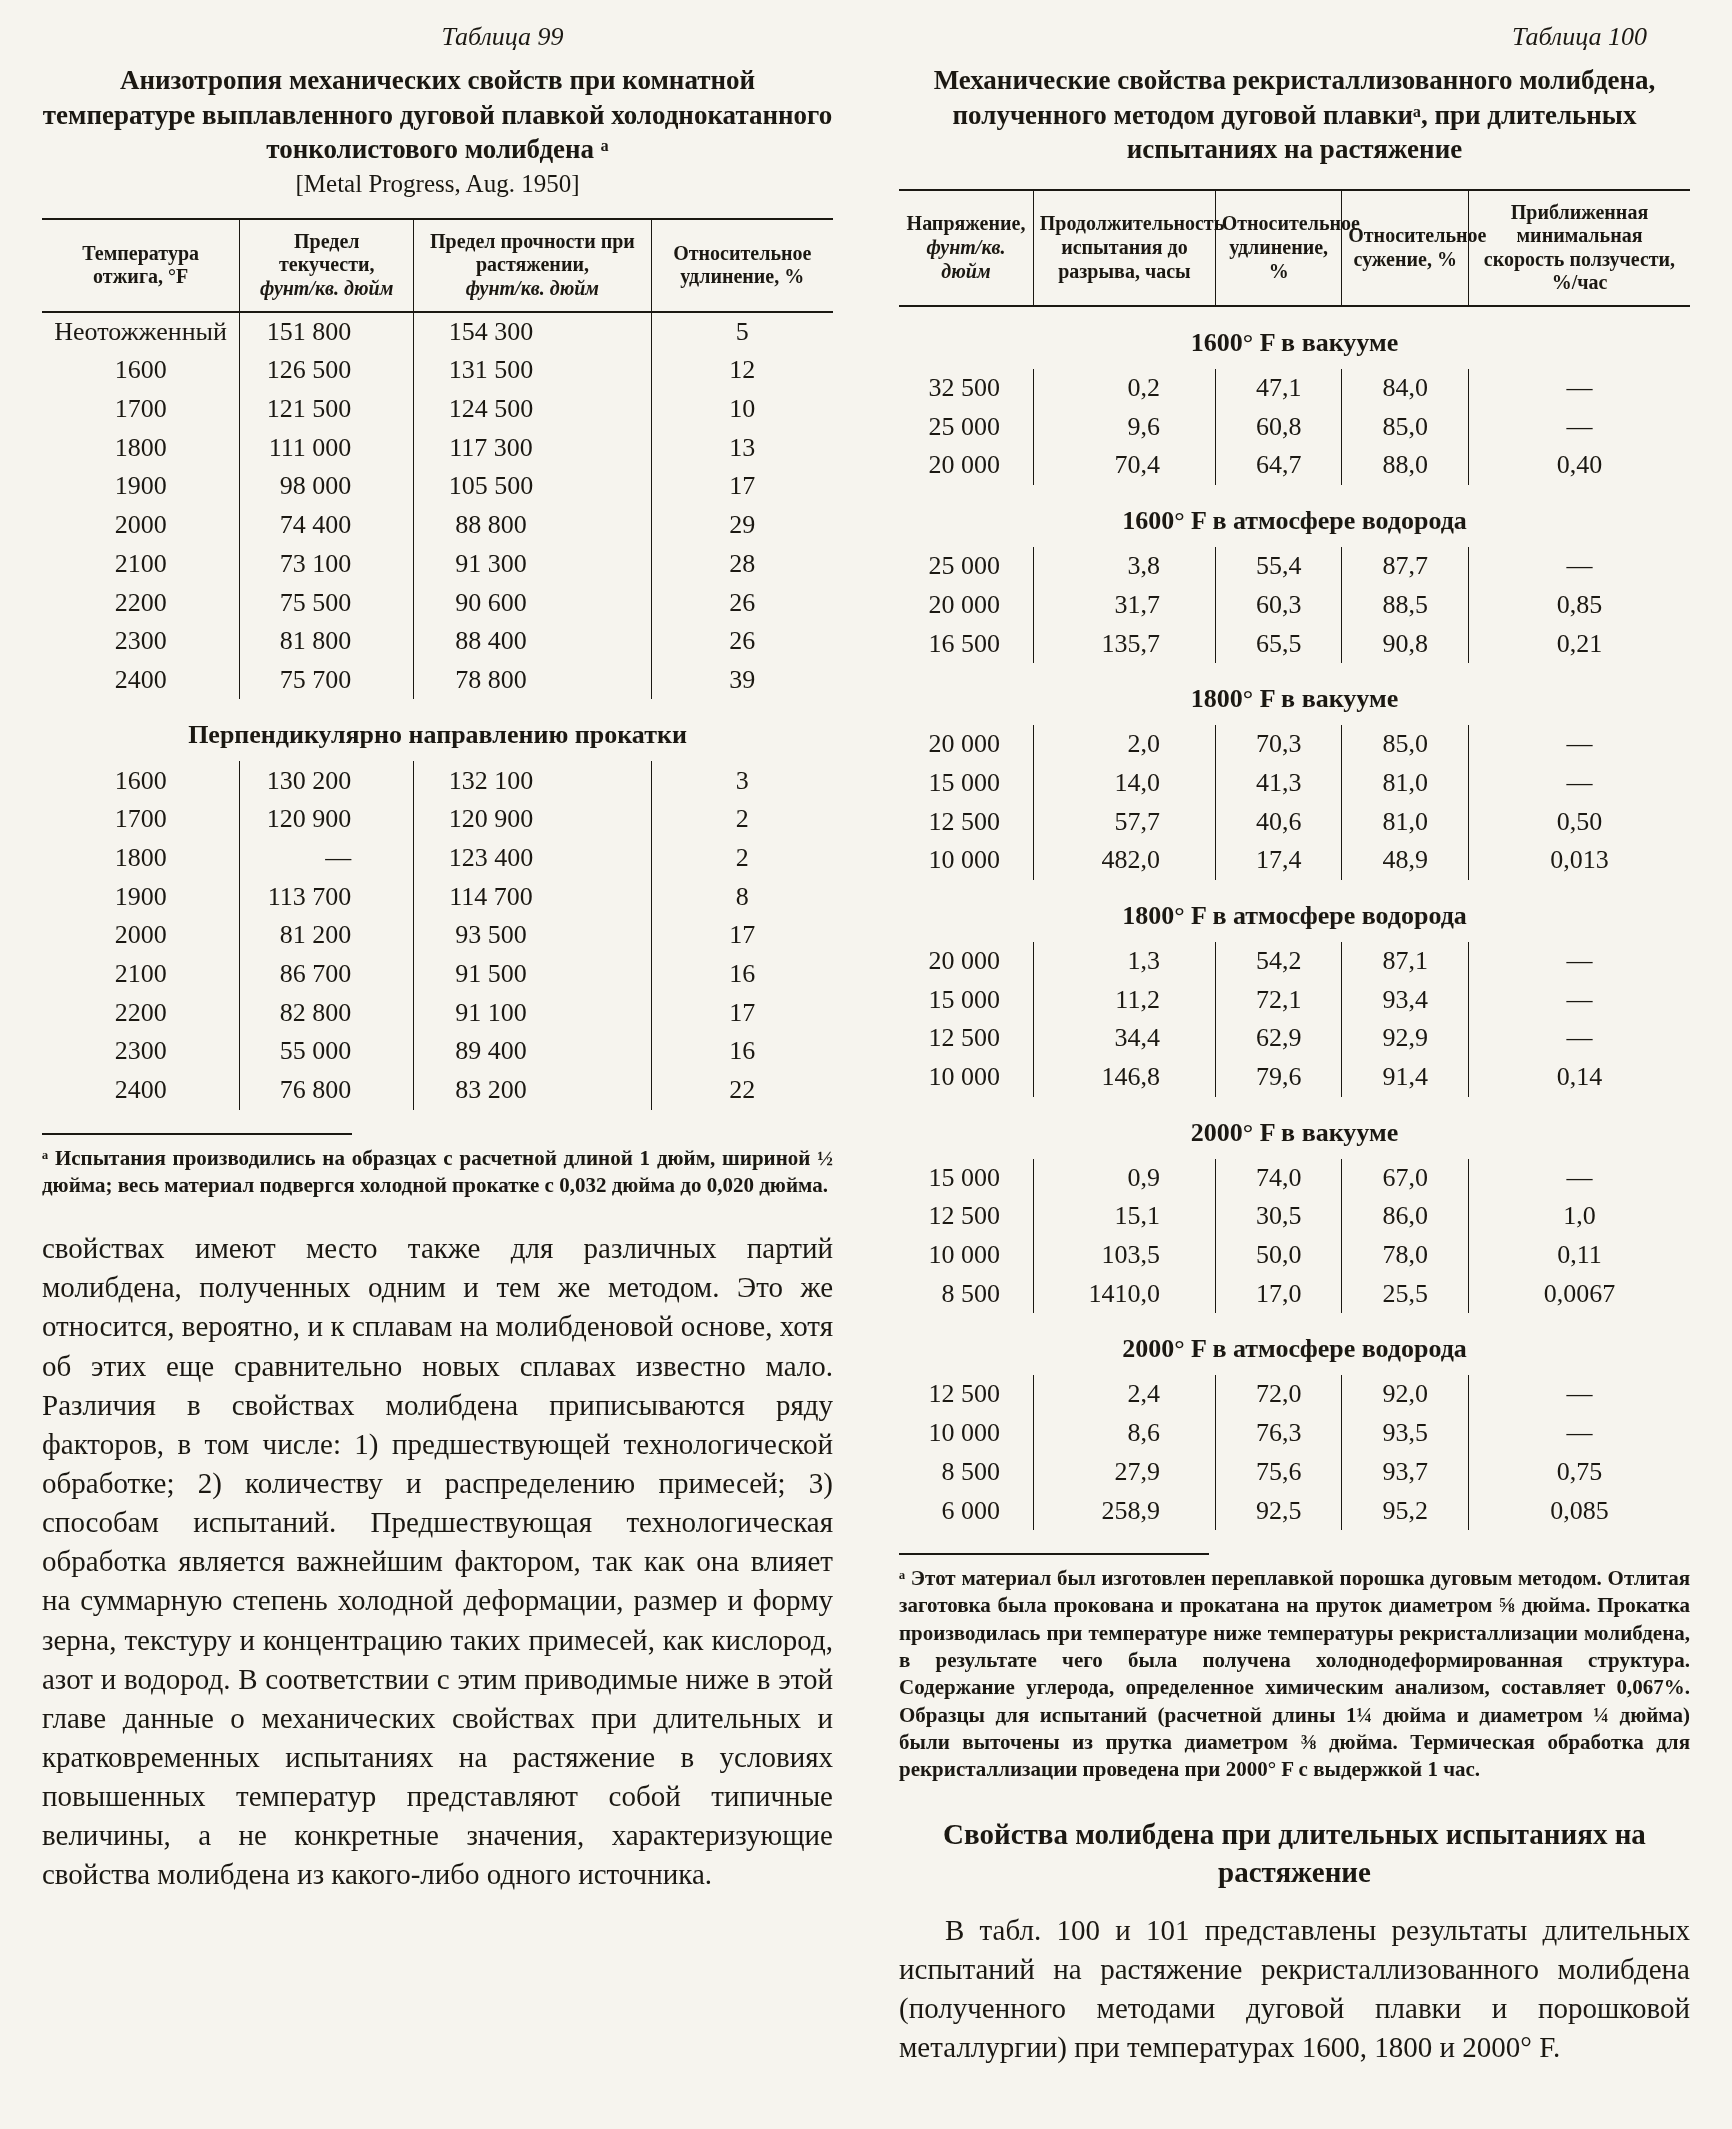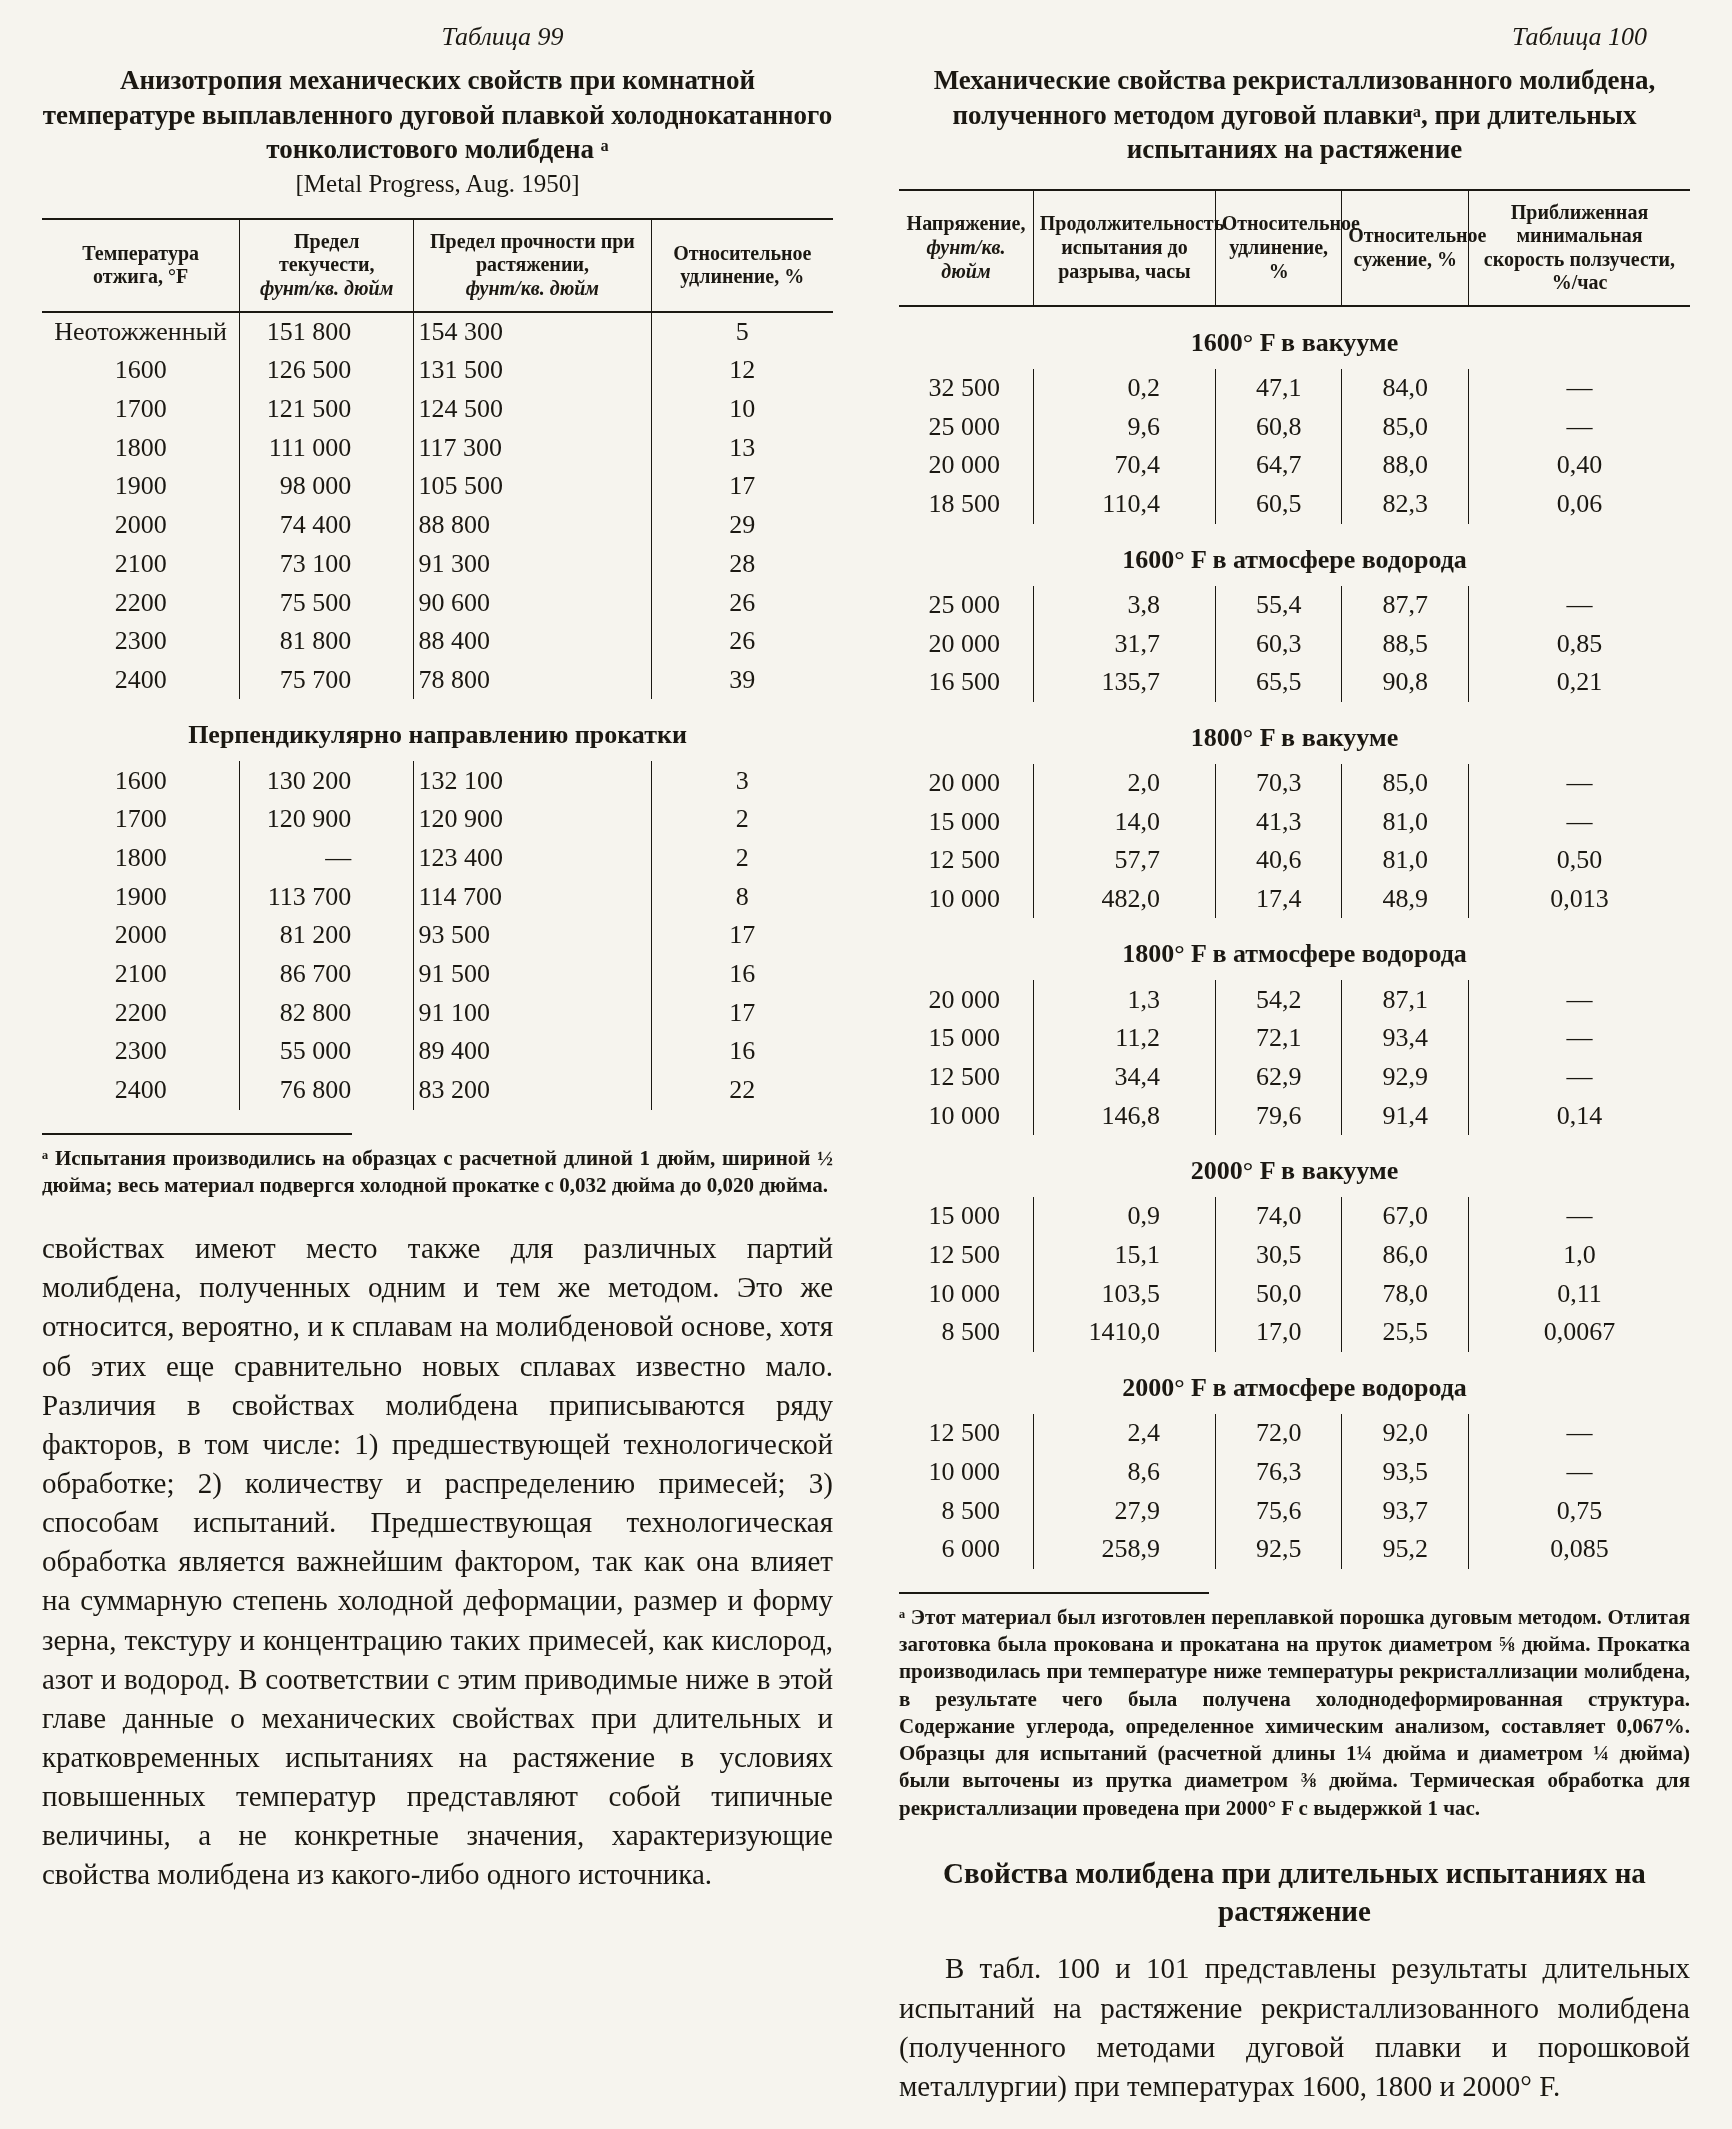--- a/index.html
+++ b/index.html
@@ -44,21 +44,21 @@
     font-size:26px; line-height:1.32;
     padding:2.2px 4.3px;
     border-left:1.4px solid #1b1812;
     text-align:center;
   }
   td:first-child { border-left:none; }
 
   #t99 th:nth-child(1){width:25%} #t99 th:nth-child(2){width:22%}
   #t99 th:nth-child(3){width:30%} #t99 th:nth-child(4){width:23%}
   #t99 td:nth-child(2){text-align:right;padding-right:62px;}
-  #t99 td:nth-child(3){text-align:left;padding-right:87px;font-family:Liberation Serif, serif;}
+  #t99 td:nth-child(3){text-align:center;padding-right:87px;font-family:Liberation Serif, serif;}
 
   #t100 th:nth-child(1){width:17%} #t100 th:nth-child(2){width:23%}
   #t100 th:nth-child(3){width:16%} #t100 th:nth-child(4){width:16%}
   #t100 th:nth-child(5){width:28%}
   #t100 td:nth-child(1){text-align:right;padding-right:33px;}
   #t100 td:nth-child(2){text-align:right;padding-right:55px;}
   #t100 td:nth-child(3){text-align:right;padding-right:40px;}
   #t100 td:nth-child(4){text-align:right;padding-right:40px;}
 
   #t99 td.sect, #t100 td.sect {
@@ -276,27 +276,20 @@
               <td>—</td>
             </tr>
             <tr>
               <td>20 000</td>
               <td>70,4</td>
               <td>64,7</td>
               <td>88,0</td>
               <td>0,40</td>
             </tr>
             <tr>
-              <td>18 500</td>
-              <td>110,4</td>
-              <td>60,5</td>
-              <td>82,3</td>
-              <td>0,06</td>
-            </tr>
-            <tr>
               <td colspan="5" class="sect">1600° F в атмосфере водорода</td>
             </tr>
             <tr>
               <td>25 000</td>
               <td>3,8</td>
               <td>55,4</td>
               <td>87,7</td>
               <td>—</td>
             </tr>
             <tr>

